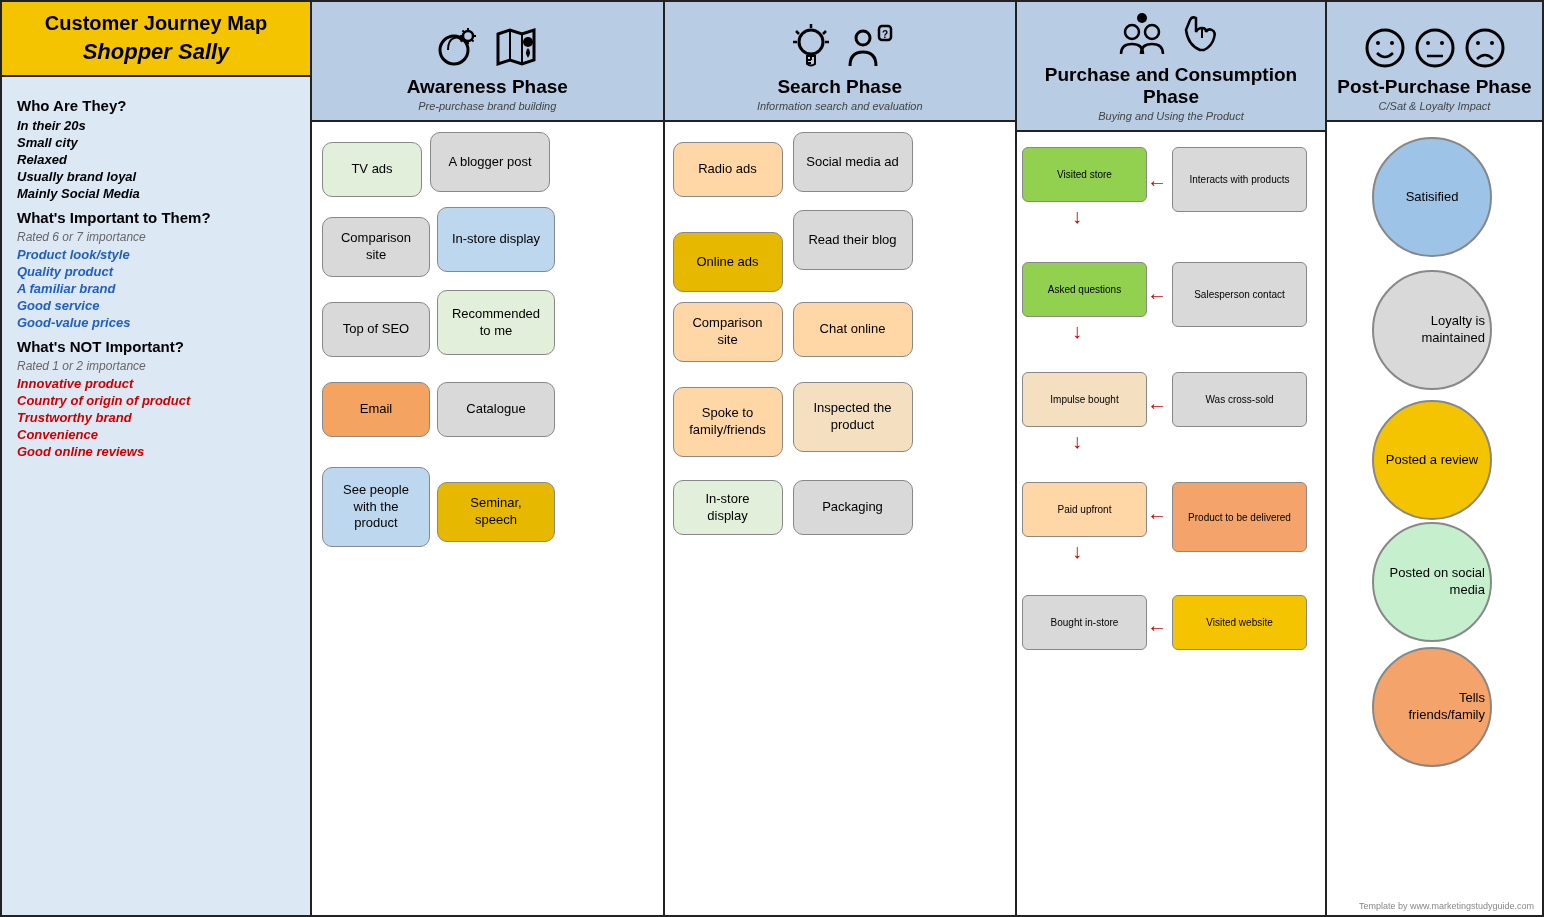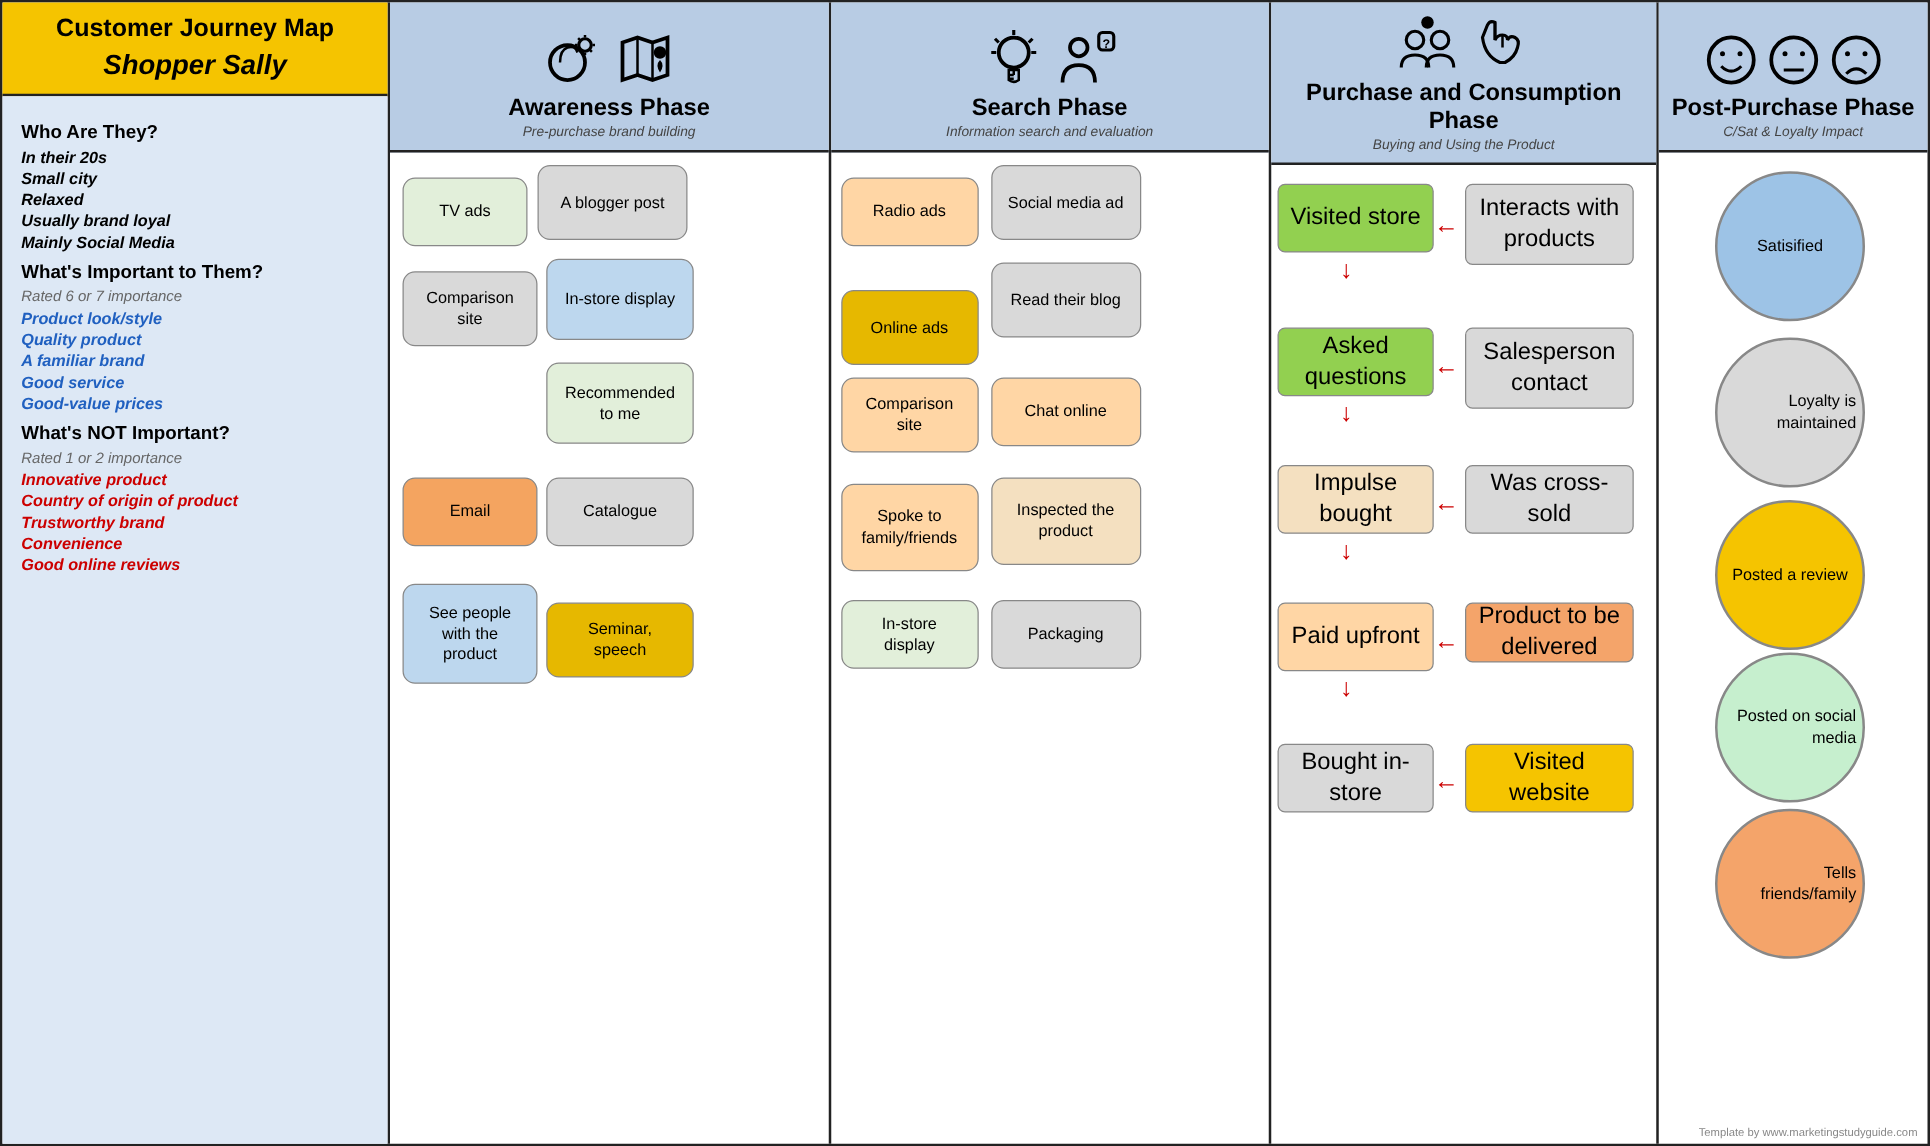--- a/index.html
+++ b/index.html
@@ -170,21 +170,21 @@
     .circle-blue { background: #9dc3e6; }
 
     
     .square-node {
       border-radius: 6px;
       position: absolute;
       display: flex;
       align-items: center;
       justify-content: center;
       text-align: center;
-      font-size: 19px;
+      font-size: 10px;
       border: 1.5px solid #888;
       line-height: 1.3;
       padding: 5px;
     }
     .sq-green { background: #92d050; }
     .sq-gray { background: #d9d9d9; }
     .sq-gold { background: #f5c400; }
     .sq-tan { background: #f4e0c0; }
     .sq-salmon { background: #f4a46a; }
     .sq-peach { background: #ffd6a5; }
@@ -270,20 +270,21 @@
         </svg>
       </div>
       <div class="phase-title">Awareness Phase</div>
       <div class="phase-subtitle">Pre-purchase brand building</div>
     </div>
     <div class="phase-body">
       <div class="card card-green-light" style="top:20px;left:10px;width:100px;height:55px;display:flex;align-items:center;justify-content:center;">TV ads</div>
       <div class="card card-gray" style="top:10px;left:118px;width:120px;height:60px;display:flex;align-items:center;justify-content:center;">A blogger post</div>
       <div class="card card-gray" style="top:95px;left:10px;width:108px;height:60px;display:flex;align-items:center;justify-content:center;">Comparison site</div>
       <div class="card card-blue-light" style="top:85px;left:125px;width:118px;height:65px;display:flex;align-items:center;justify-content:center;">In-store display</div>
+      <div class="card card-gray" style="top:180px;left:10px;width:108px;height:55px;display:flex;align-items:center;justify-content:center;">Top of SEO</div>
       <div class="card card-green-light" style="top:168px;left:125px;width:118px;height:65px;display:flex;align-items:center;justify-content:center;">Recommended to me</div>
       <div class="card card-salmon" style="top:260px;left:10px;width:108px;height:55px;display:flex;align-items:center;justify-content:center;">Email</div>
       <div class="card card-gray" style="top:260px;left:125px;width:118px;height:55px;display:flex;align-items:center;justify-content:center;">Catalogue</div>
       <div class="card card-blue-light" style="top:345px;left:10px;width:108px;height:80px;display:flex;align-items:center;justify-content:center;">See people with the product</div>
       <div class="card card-gold" style="top:360px;left:125px;width:118px;height:60px;display:flex;align-items:center;justify-content:center;">Seminar, speech</div>
     </div>
   </div>
 
   <div class="phase-col">
     <div class="phase-header">
@@ -347,21 +348,21 @@
 
       <div class="square-node sq-green" style="top:15px;left:5px;width:125px;height:55px;">Visited store</div>
       <div class="square-node sq-green" style="top:130px;left:5px;width:125px;height:55px;">Asked questions</div>
       <div class="square-node sq-tan" style="top:240px;left:5px;width:125px;height:55px;">Impulse bought</div>
       <div class="square-node sq-peach" style="top:350px;left:5px;width:125px;height:55px;">Paid upfront</div>
       <div class="square-node sq-gray" style="top:463px;left:5px;width:125px;height:55px;">Bought in-store</div>
 
       <div class="square-node sq-gray" style="top:15px;left:155px;width:135px;height:65px;">Interacts with products</div>
       <div class="square-node sq-gray" style="top:130px;left:155px;width:135px;height:65px;">Salesperson contact</div>
       <div class="square-node sq-gray" style="top:240px;left:155px;width:135px;height:55px;">Was cross-sold</div>
-      <div class="square-node sq-salmon" style="top:350px;left:155px;width:135px;height:48px;">Product to be delivered</div>
+      <div class="square-node sq-salmon" style="top:350px;left:155px;width:135px;height:70px;">Product to be delivered</div>
       <div class="square-node sq-gold" style="top:463px;left:155px;width:135px;height:55px;">Visited website</div>
 
       <div style="position:absolute;top:37px;left:130px;color:#cc0000;font-size:20px;font-weight:bold;">←</div>
       <div style="position:absolute;top:150px;left:130px;color:#cc0000;font-size:20px;font-weight:bold;">←</div>
       <div style="position:absolute;top:260px;left:130px;color:#cc0000;font-size:20px;font-weight:bold;">←</div>
       <div style="position:absolute;top:370px;left:130px;color:#cc0000;font-size:20px;font-weight:bold;">←</div>
       <div style="position:absolute;top:482px;left:130px;color:#cc0000;font-size:20px;font-weight:bold;">←</div>
 
       <div style="position:absolute;top:73px;left:55px;color:#cc0000;font-size:20px;font-weight:bold;">↓</div>
       <div style="position:absolute;top:188px;left:55px;color:#cc0000;font-size:20px;font-weight:bold;">↓</div>

